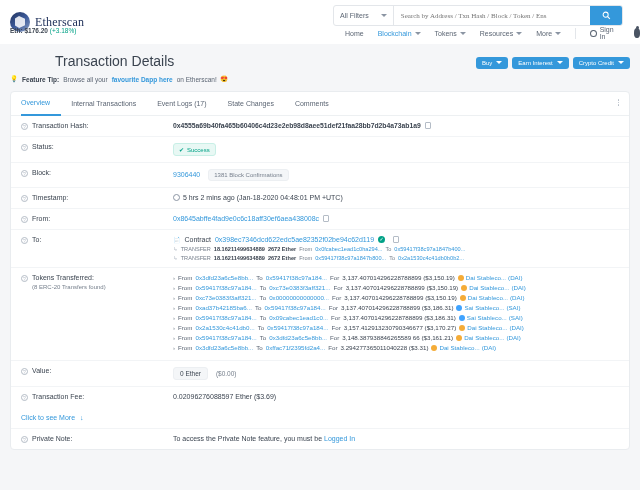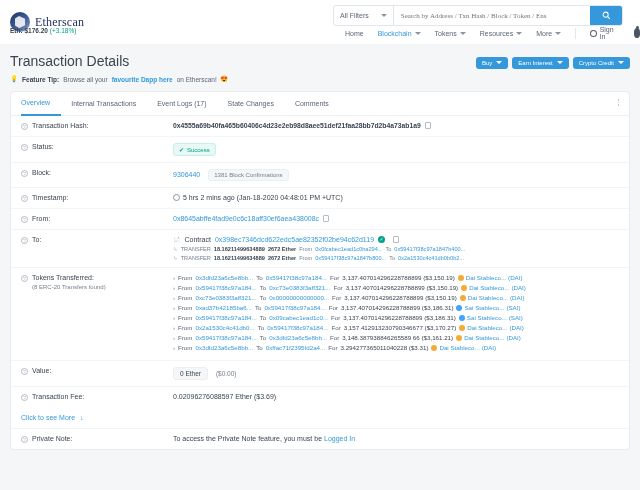--- a/index.html
+++ b/index.html
@@ -104,21 +104,21 @@
     border-radius: 50% 50% 45% 45%;
     position: relative;
   }
   .moon-icon::after {
     content: ""; position: absolute; left: 2px; top: -2px;
     width: 3px; height: 3px; border-radius: 50%; background: #4a5463;
   }
   
   .page-head {
     padding: 9px 10px 0 10px;
-    display: flex; align-items: center; justify-content: space-between;
+    display: flex; align-items: center; justify-content: space-between; margin-left: 45px;
   }
   .page-title { font-size: 14px; color: #3b4450; font-weight: normal; }
   .head-btns { display: flex; gap: 4px; padding-top: 3px; }
   .pill {
     background: #3498db; color: #fff;
     font-size: 6px;
     border-radius: 3px;
     padding: 3px 6px;
     display: flex; align-items: center; gap: 4px;
     white-space: nowrap;

